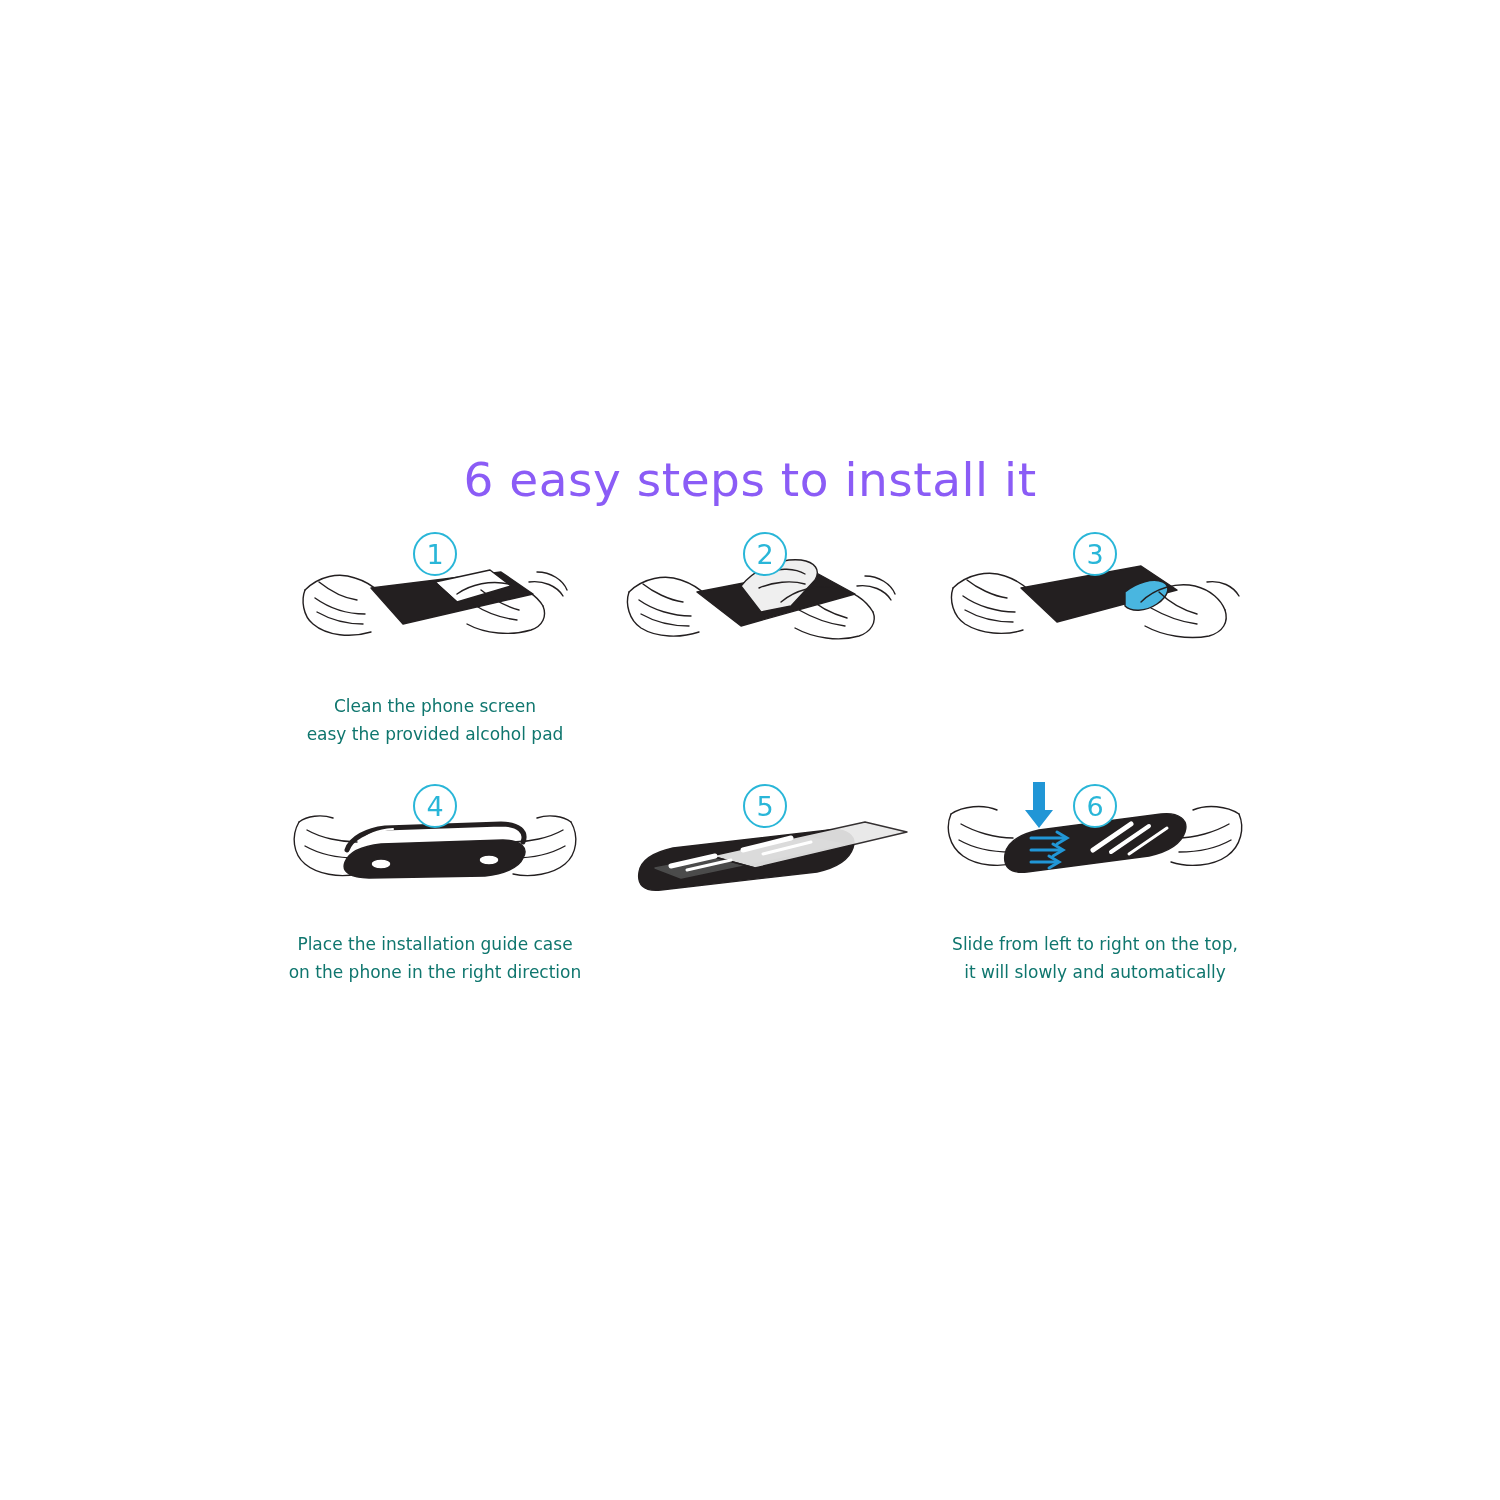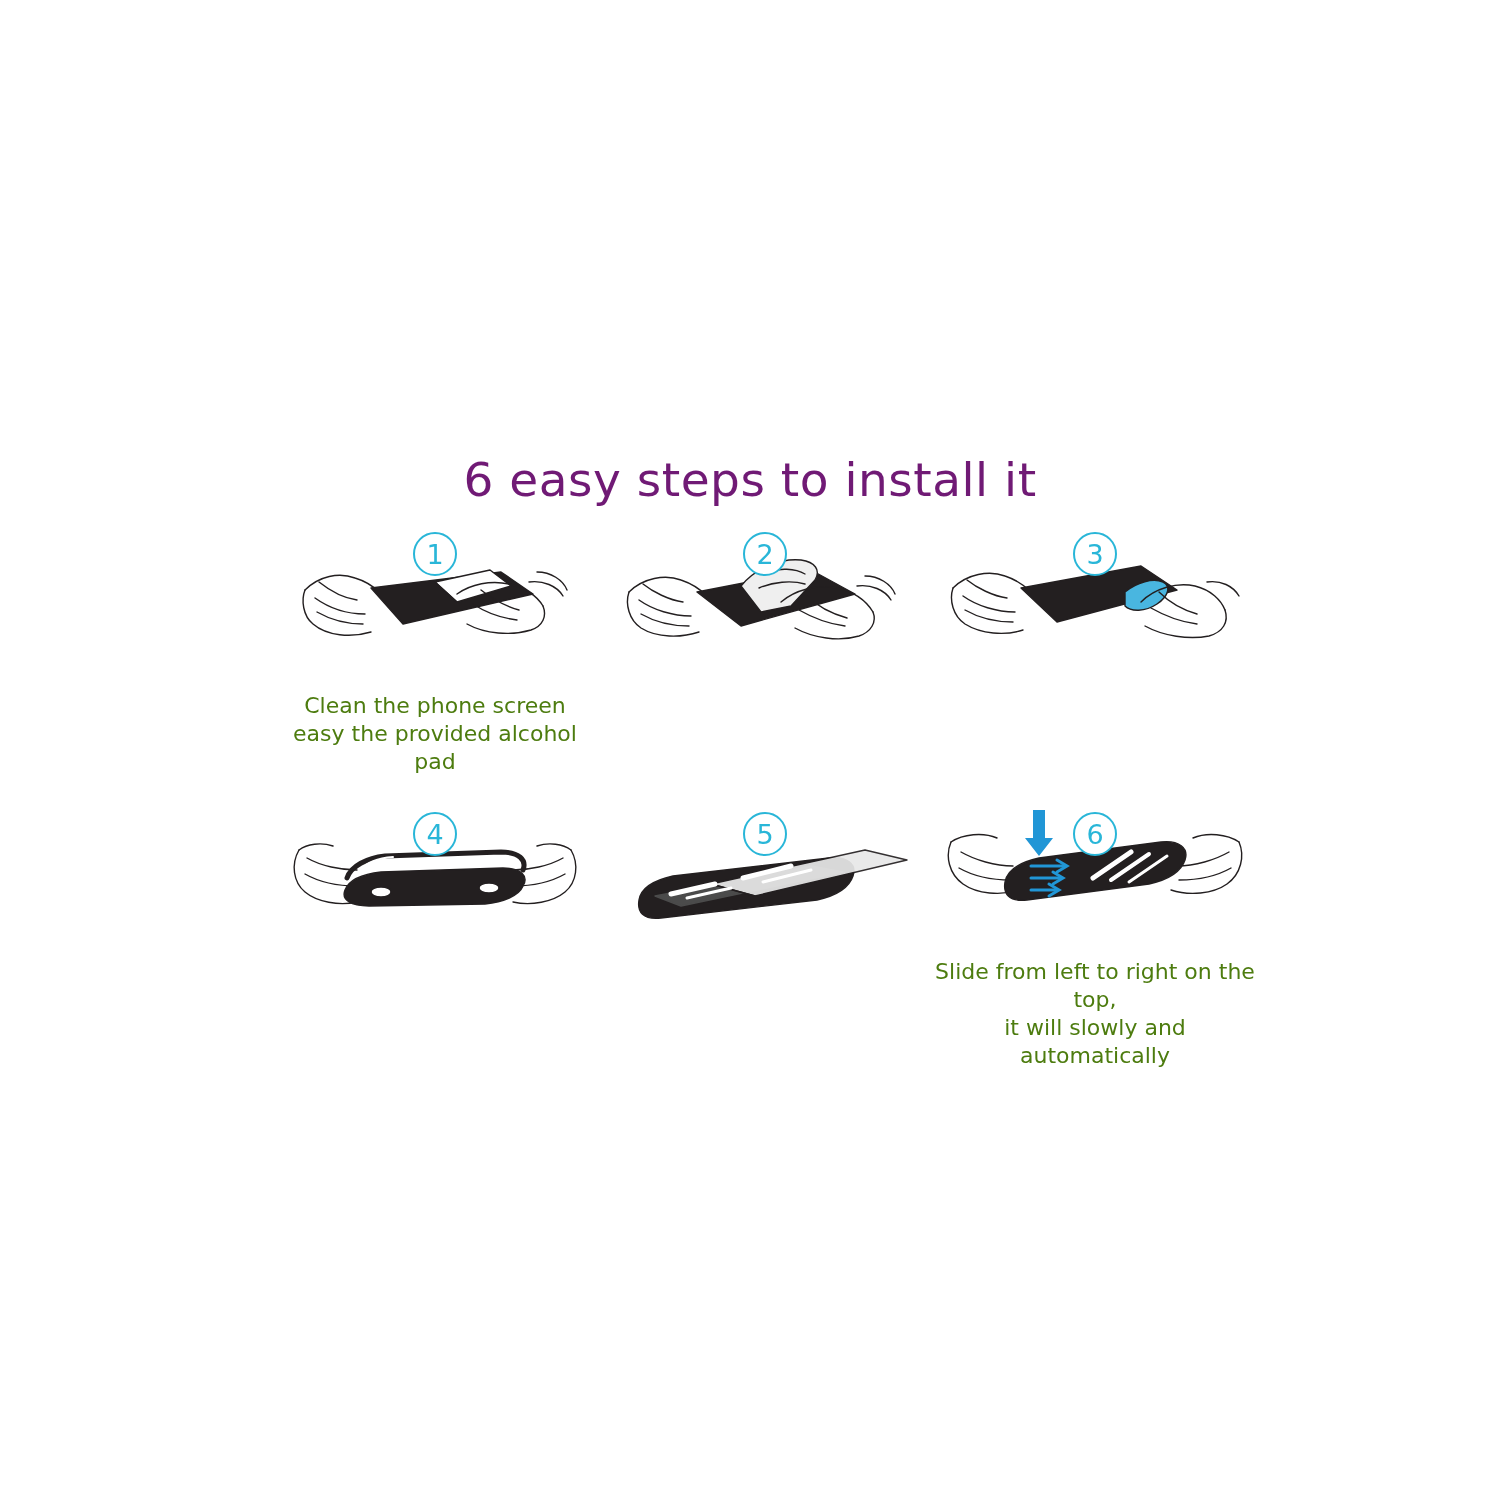--- a/index.html
+++ b/index.html
@@ -21,21 +21,21 @@
   }
   .title {
     position: absolute;
     left: 0;
     top: 452px;
     width: 1500px;
     text-align: center;
     font-size: 47px;
     font-weight: 400;
     letter-spacing: 0.5px;
-    color: #701a75;
+    color: #8b5cf6;
     font-family: "DejaVu Sans", sans-serif;
   }
   .grid {
     position: absolute;
     left: 270px;
     top: 528px;
     width: 990px;
   }
   .row {
     display: flex;
@@ -67,23 +67,23 @@
     display: flex;
     align-items: center;
     justify-content: center;
     background: #ffffff;
     z-index: 5;
     box-sizing: border-box;
   }
   .caption {
     margin-top: 14px;
     text-align: center;
-    font-size: 22px;
+    font-size: 17px;
     line-height: 28px;
-    color: #4d7c0f;
+    color: #0f766e;
     font-family: "DejaVu Sans", sans-serif;
     width: 330px;
   }
   .row2 .art { height: 140px; }
   .row2 { margin-top: 32px; }
   .caption-2 { margin-top: 10px; }
   svg { display: block; }
 </style>
 </head>
 <body>
@@ -205,20 +205,24 @@
 
               <path d="M60 82 C 64 72, 78 66, 96 64 L 218 60 C 236 60, 244 68, 238 78 C 234 88, 218 94, 200 96 L 84 98 C 66 98, 56 92, 60 82 Z" fill="#231f20" stroke="#231f20"></path>
 
               <path d="M62 70 C 66 58, 82 50, 100 48 L 216 44 C 234 44, 242 52, 238 62" stroke="#231f20" stroke-width="5"></path>
               <path d="M76 62 C 82 54, 94 50, 108 49" stroke="#ffffff" stroke-width="2"></path>
               <ellipse cx="96" cy="84" rx="10" ry="5" fill="#ffffff" stroke="#231f20"></ellipse>
               <ellipse cx="204" cy="80" rx="10" ry="5" fill="#ffffff" stroke="#231f20"></ellipse>
             </g>
           </svg>
         </div>
+        <div class="caption caption-2">
+          <div>Place the installation guide case</div>
+          <div>on the phone in the right direction</div>
+        </div>
       </div>
 
       <div class="cell">
         <div class="art">
           <div class="badge">5</div>
           <svg width="300" height="140" viewBox="0 0 300 140">
             <g fill="none" stroke="#231f20" stroke-width="1.4" stroke-linejoin="round" stroke-linecap="round">
 
               <path d="M24 92 C 26 80, 40 72, 58 68 L 214 50 C 232 48, 242 56, 238 68 C 234 80, 220 88, 202 92 L 46 110 C 28 112, 22 104, 24 92 Z" fill="#231f20" stroke="#231f20"></path>
 

